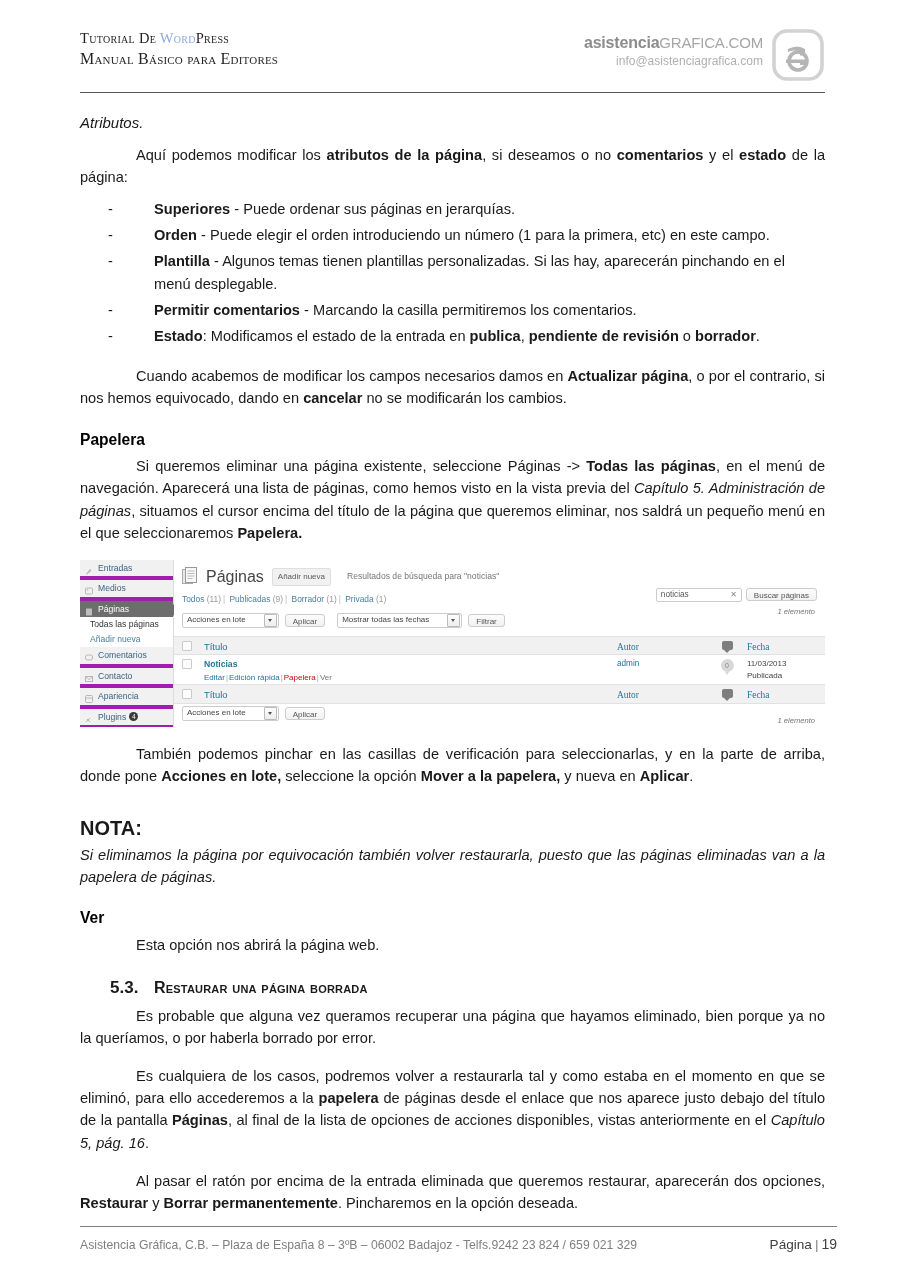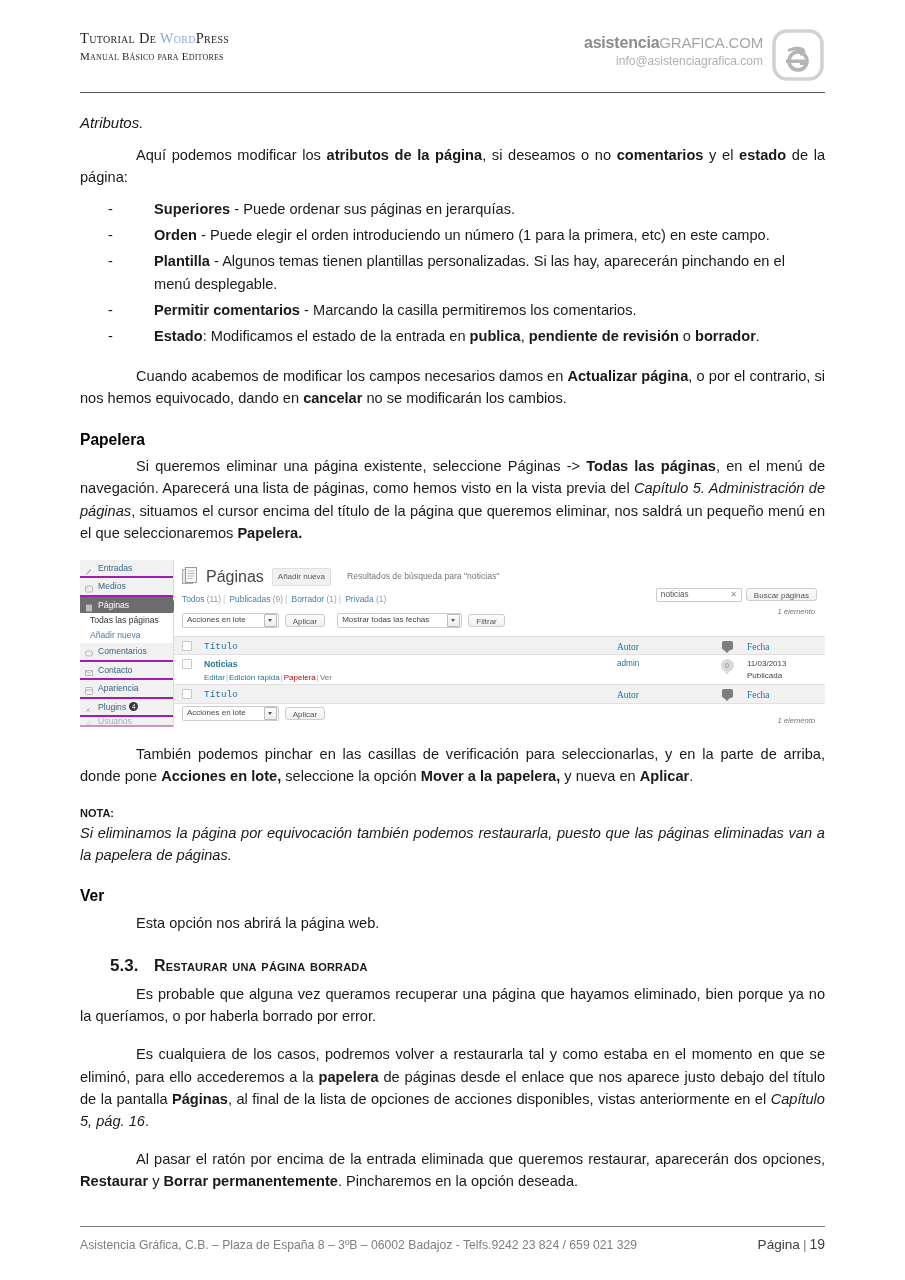--- a/index.html
+++ b/index.html
@@ -38,21 +38,21 @@
   .hdr-title {
     font-size: 14.5px;
     letter-spacing: 0.3px;
     color: #231f20;
     font-variant: small-caps;
     font-weight: 400;
     white-space: nowrap;
   }
   .hdr-title .wp-blue { color: #8eaadb; }
   .hdr-sub {
-    font-size: 11px;
+    font-size: 16px;
     letter-spacing: 0.2px;
     color: #231f20;
     font-variant: small-caps;
     margin-top: 3px;
     white-space: nowrap;
   }
   .hdr-right {
     position: absolute;
     right: 0;
     top: 28px;
@@ -134,22 +134,22 @@
     text-align: left;
   }
   ul.dashlist li .dash {
     position: absolute;
     left: 0;
     top: 0;
   }
 
   .nota-label {
     font-weight: bold;
-    font-size: 11px;
-    margin-top: 18px;
+    font-size: 20px;
+    margin-top: 26px;
   }
   .nota-body {
     font-style: italic;
     text-align: justify;
     margin: 0;
   }
 
   .numbered-head {
     display: flex;
     align-items: baseline;
@@ -188,21 +188,21 @@
     border-right: 1px solid #dcdcdc;
   }
   .wp-si {
     height: 16.5px;
     line-height: 16.5px;
     font-size: 8.6px;
     color: #3a6383;
     padding-left: 18px;
     position: relative;
     white-space: nowrap;
-    border-bottom: 2px solid #a21caf;
+    border-bottom: 4px solid #a21caf;
   }
   .wp-si .ic {
     position: absolute;
     left: 5px; top: 4px;
     width: 8px; height: 8px;
     opacity: .55;
   }
   .wp-si.active {
     background: #6d6d6d;
     color: #fff;
@@ -380,21 +380,21 @@
     padding-left: 8px !important;
     padding-top: 4px !important;
   }
   .wp-cb i {
     display: block;
     width: 8px; height: 8px;
     border: 1px solid #c9c9c9;
     background: #fcfcfc;
     border-radius: 1px;
   }
-  .c-title { color: #21759b; font-size: 9.4px; font-family: Liberation Mono, monospace; padding-top: 3px !important; }
+  .c-title { color: #21759b; font-size: 9.4px; font-family: Liberation Sans, sans-serif; padding-top: 3px !important; }
   .r-title { color: #21759b; font-weight: bold; font-size: 8.6px; padding-top: 3px !important; }
   .rowactions { font-size: 8px; color: #21759b; margin-top: 1px; font-weight: normal; }
   .rowactions .trash { color: #bc0b0b; }
   .rowactions .pipe { color: #aaa; margin: 0 1px; }
   .c-author { width: 90px; color: #21759b; font-family: "Liberation Serif", serif; font-size: 9.4px; padding-top: 3px !important;}
   .c-author.small { font-family: "Liberation Sans", sans-serif; font-size: 8.2px; }
   .c-comments { width: 40px; text-align: center; padding-top: 4px !important; }
   .c-date { width: 78px; color: #21759b; font-family: "Liberation Serif", serif; font-size: 9.4px; padding-top: 3px !important; }
   .c-date.small { font-family: "Liberation Sans", sans-serif; font-size: 8px; color: #444; }
   .bubble {
@@ -437,21 +437,21 @@
     bottom: 6px;
     display: flex;
     align-items: center;
     gap: 6px;
   }
 
   
   .doc-footer {
     position: absolute;
     left: 80px;
-    right: 80px;
+    right: 68px;
     bottom: 28px;
   }
   .ftr-rule { border-top: 1.4px solid #7f7f7f; }
   .ftr-row {
     display: flex;
     justify-content: space-between;
     align-items: baseline;
     padding-top: 9px;
   }
   .ftr-left {
@@ -668,21 +668,21 @@
             <span class="arrowbox"></span>
           </span>
         <span class="wp-btn">Aplicar</span>
       </div>
       <div class="wp-count" style="bottom:0px;right:10px">1 elemento</div>
     </div>
 
     <p class="para" style="padding-top:16px"><span>También podemos pinchar en las casillas de verificación para seleccionarlas, y en la parte de arriba, donde pone </span><b>Acciones en lote,</b><span> seleccione la opción </span><b>Mover a la papelera,</b><span> y nueva en </span><b>Aplicar</b><span>.</span></p>
 
     <div class="nota-label">NOTA:</div>
-    <p class="nota-body">Si eliminamos la página por equivocación también podemos restaurarla, puesto que las páginas eliminadas van a la papelera de páginas.</p>
+    <p class="nota-body">Si eliminamos la página por equivocación también volver restaurarla, puesto que las páginas eliminadas van a la papelera de páginas.</p>
 
     <h3 class="sec-head">Ver</h3>
     <p class="para" style="padding-top:4px">Esta opción nos abrirá la página web.</p>
 
     <div class="numbered-head">
       <span class="num">5.3.</span>
       <span class="htext">Restaurar una página borrada</span>
     </div>
 
     <p class="para" style="padding-top:4px">Es probable que alguna vez queramos recuperar una página que hayamos eliminado, bien porque ya no la queríamos, o por haberla borrado por error.</p>

